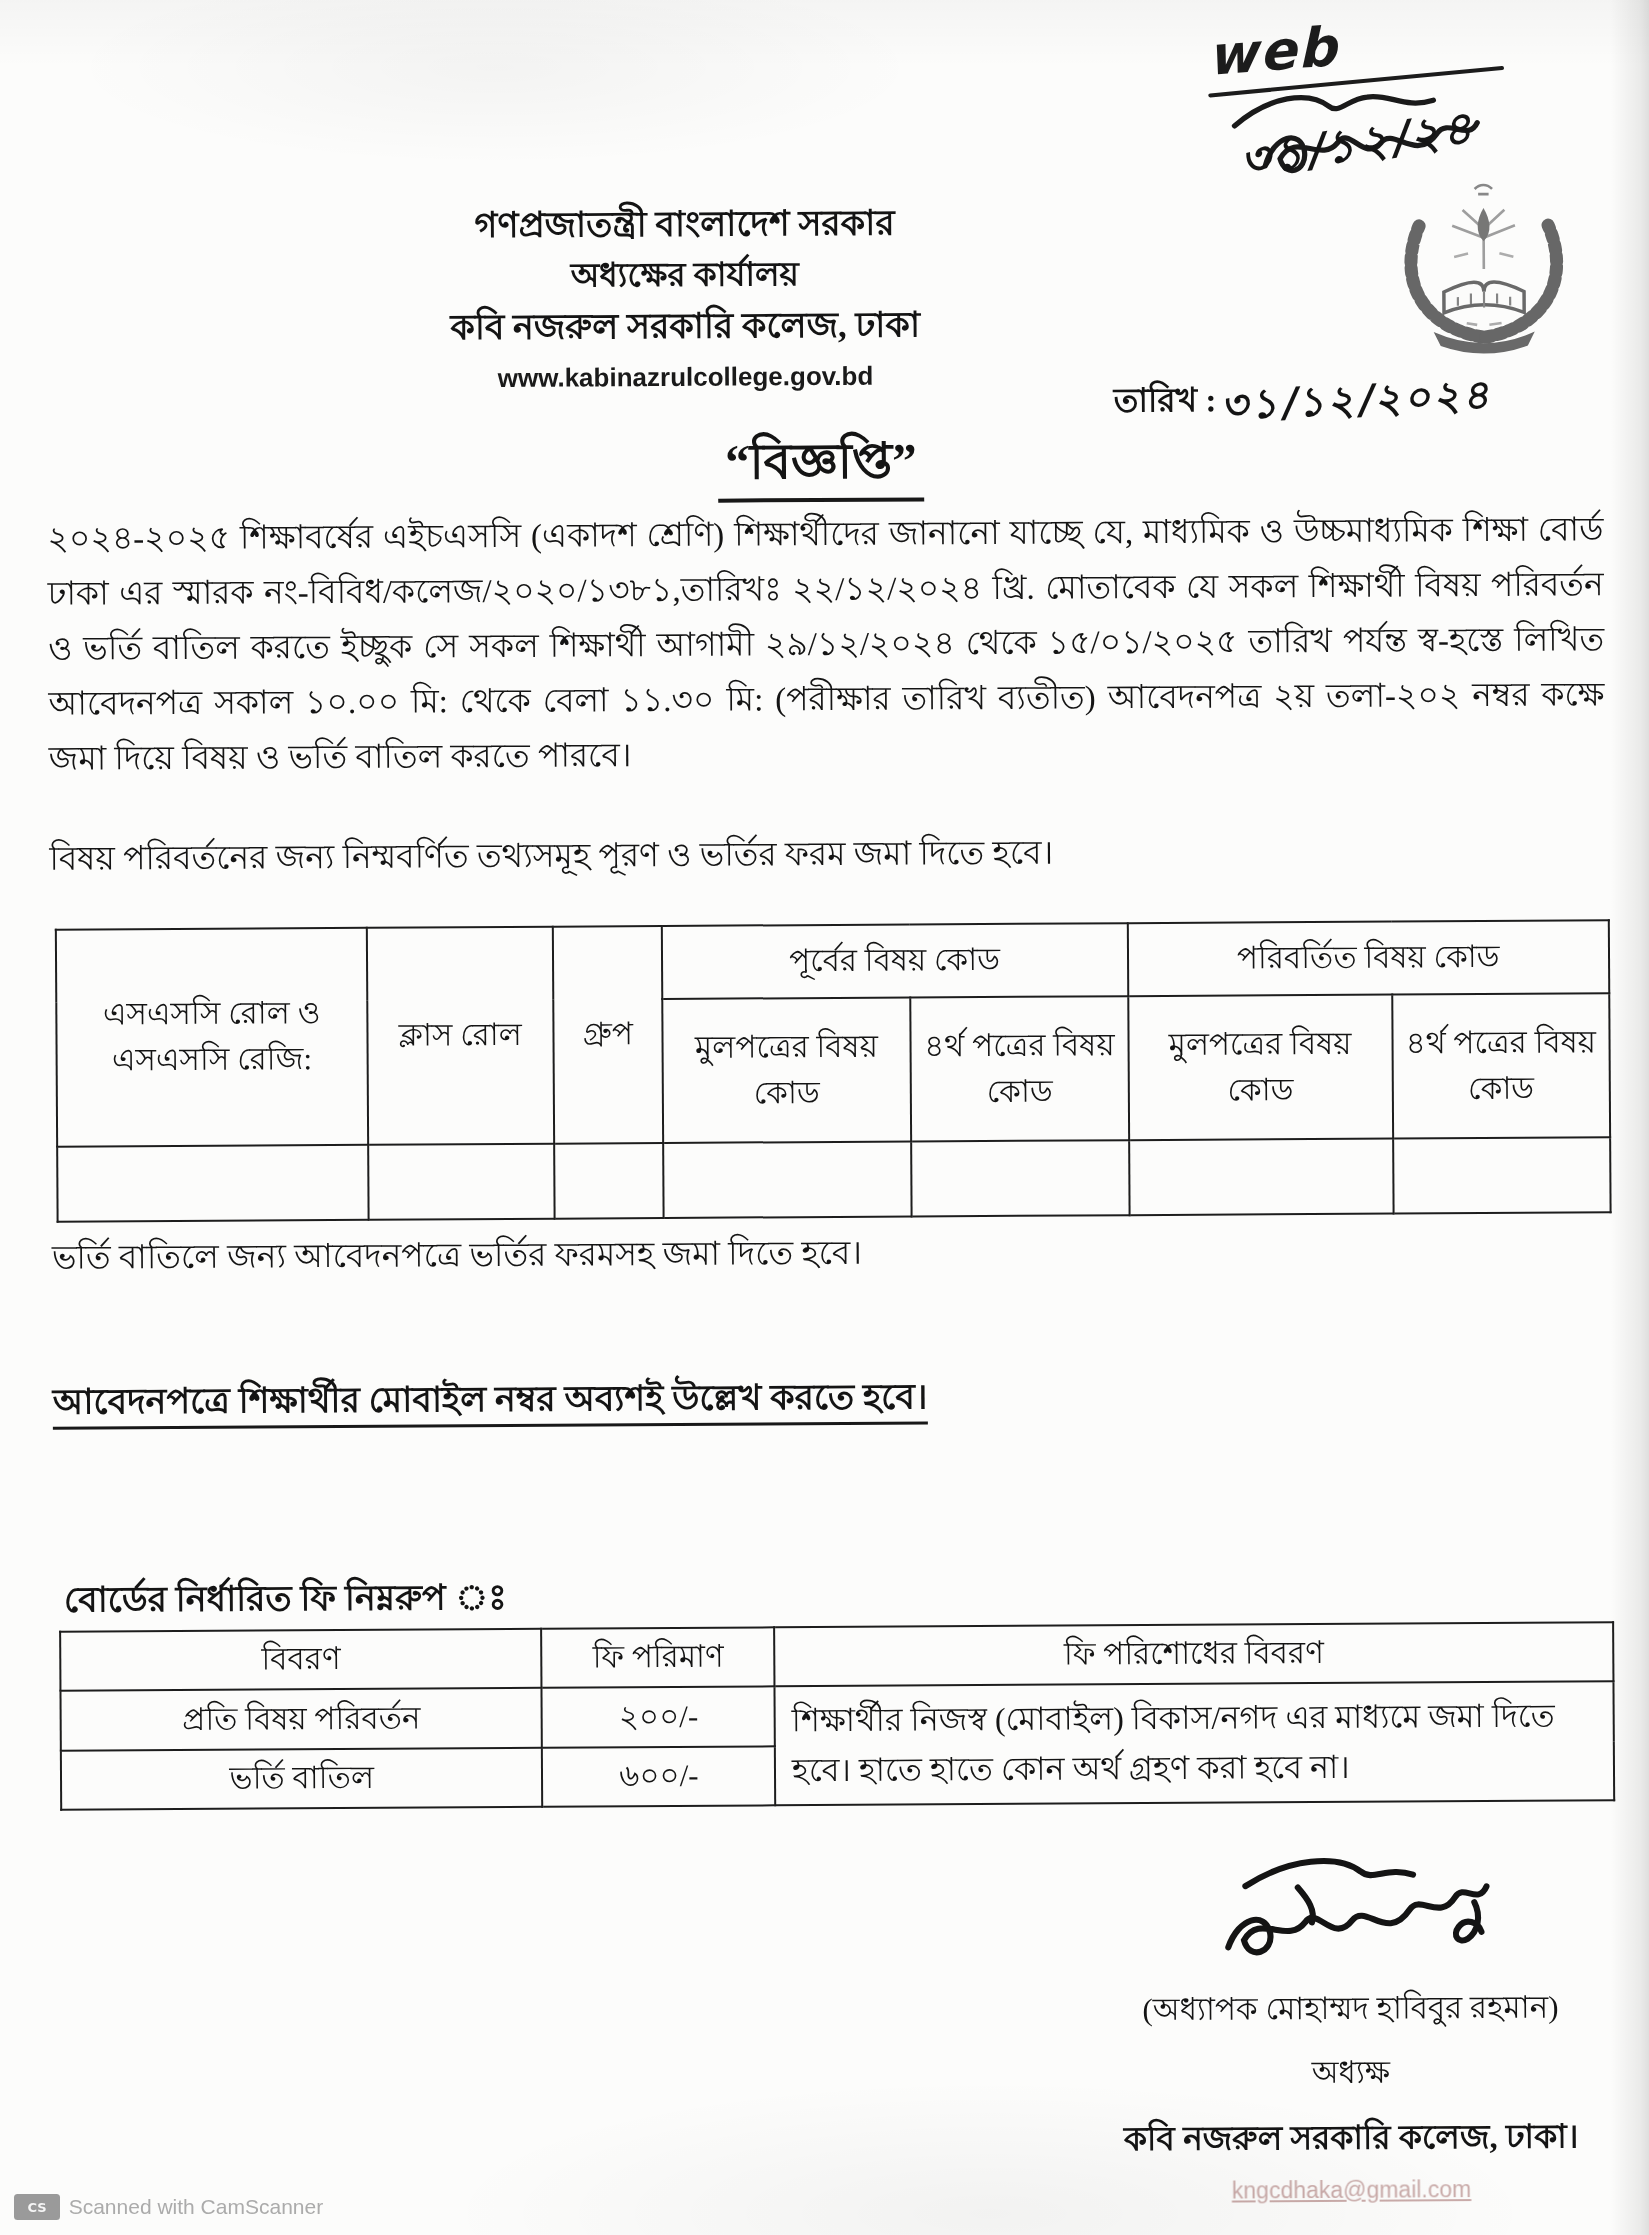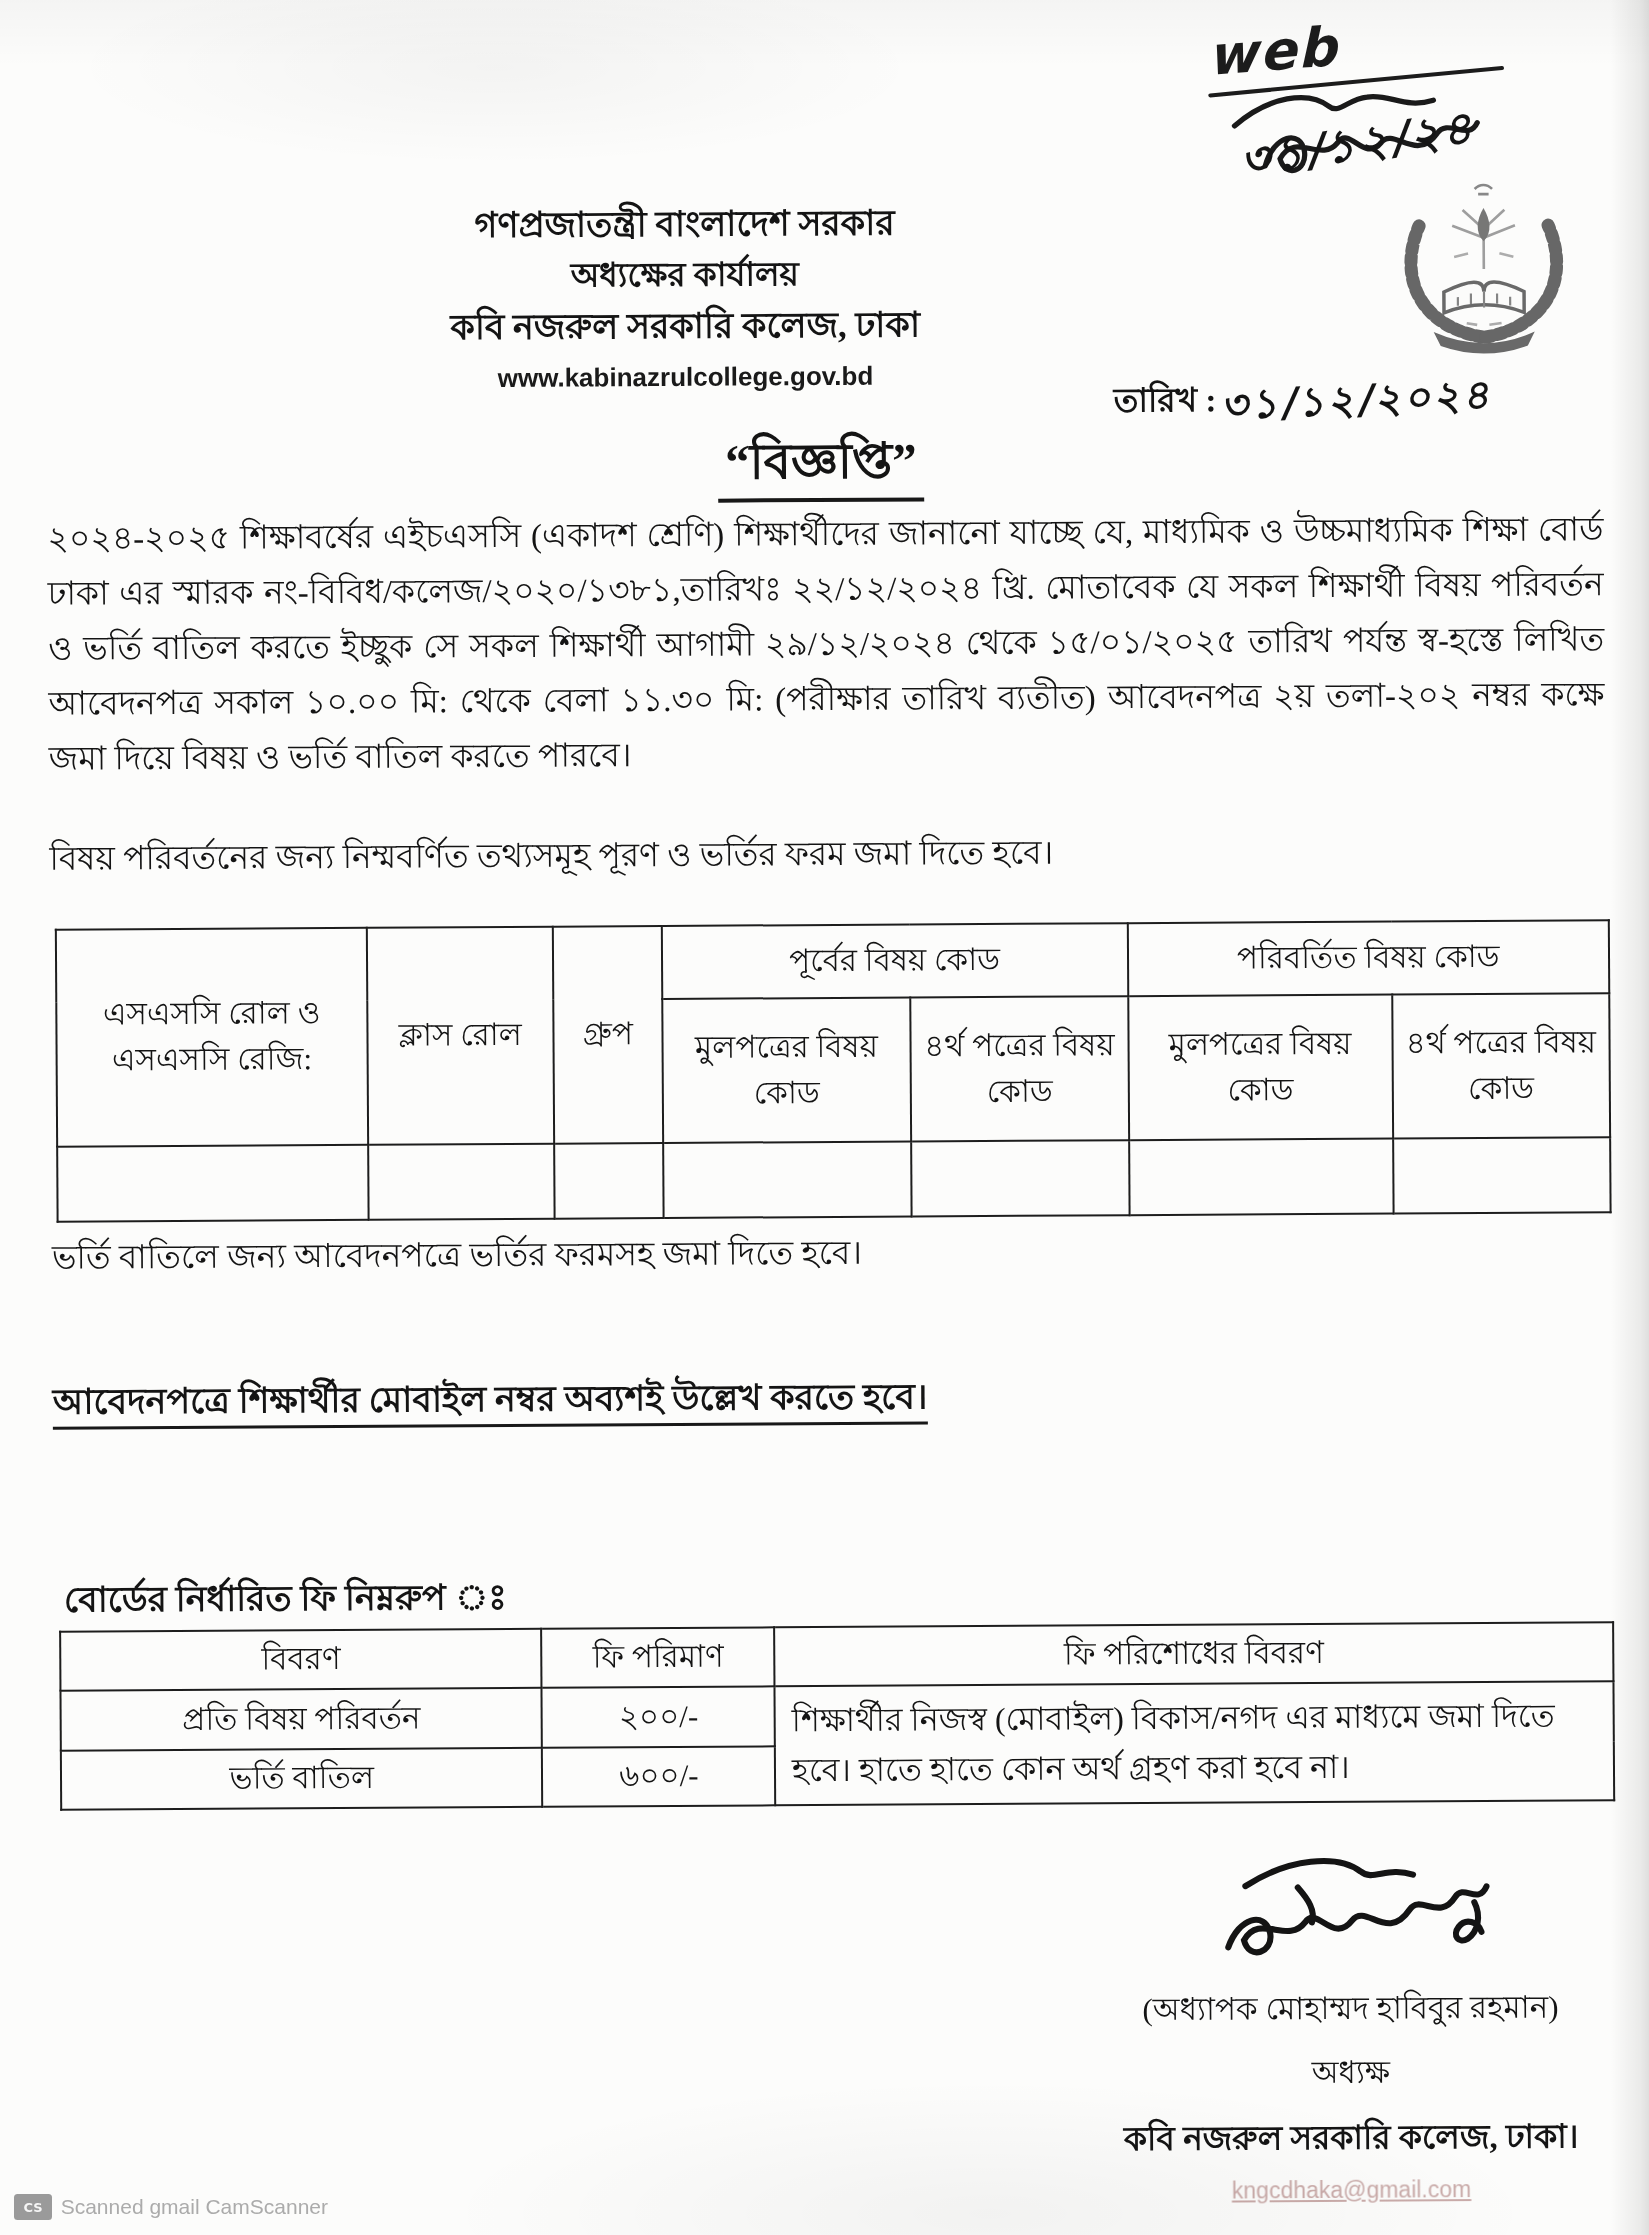--- a/index.html
+++ b/index.html
@@ -115,21 +115,21 @@
   .sig-inst{font-size:33px;font-weight:bold;margin-top:12.2px;white-space:nowrap;}
   .sig-email{
     font-size:23px;margin-top:8.7px;color:#b9908e;opacity:0.75;
     text-decoration:underline;filter:blur(0.5px);
     font-family:"Liberation Sans","DejaVu Sans",sans-serif;
   }
 
   
   .scanner-bar{position:absolute;left:14px;top:2194px;display:flex;align-items:center;gap:8.7px;z-index:60;}
   .cs-badge{
-    width:38px;height:26px;background:#9a9a9a;color:#f5f5f5;border-radius:3.5px;
+    width:46px;height:26px;background:#9a9a9a;color:#f5f5f5;border-radius:3.5px;
     display:flex;align-items:center;justify-content:center;
     font-family:"DejaVu Sans",sans-serif;font-size:13px;font-weight:bold;
   }
   .scanner-text{color:#ababab;font-size:21px;font-family:"Liberation Sans","DejaVu Sans",sans-serif;}
 </style>
 </head>
 <body>
 
 <div class="page">
   <div class="content">
@@ -262,18 +262,18 @@
       <div class="sig-name">(অধ্যাপক মোহাম্মদ হাবিবুর রহমান)</div>
       <div class="sig-desig">অধ্যক্ষ</div>
       <div class="sig-inst">কবি নজরুল সরকারি কলেজ, ঢাকা।</div>
       <div class="sig-email">kngcdhaka@gmail.com</div>
     </div>
 
   </div>
 
   <div class="scanner-bar">
     <div class="cs-badge">CS</div>
-    <div class="scanner-text">Scanned gmail CamScanner</div>
+    <div class="scanner-text">Scanned with CamScanner</div>
   </div>
 
   <div class="scan-overlay"></div>
 </div>
 
 
 </body></html>

